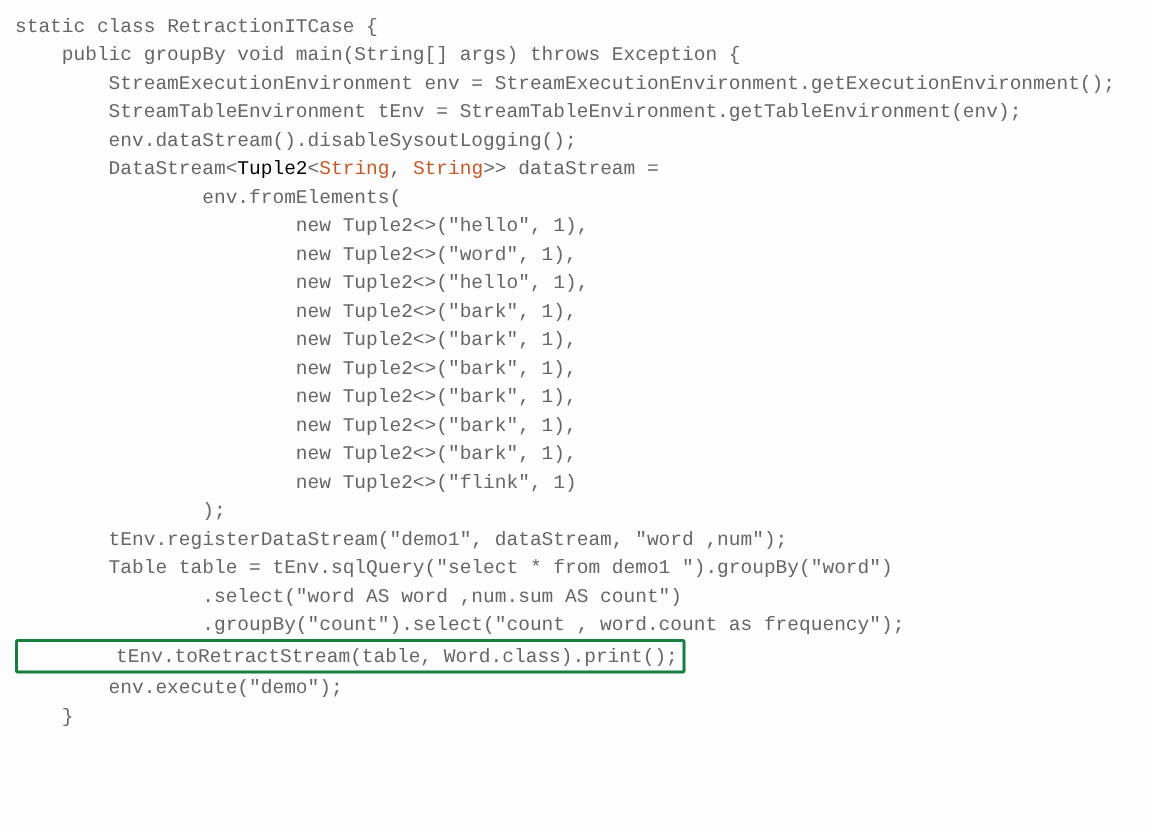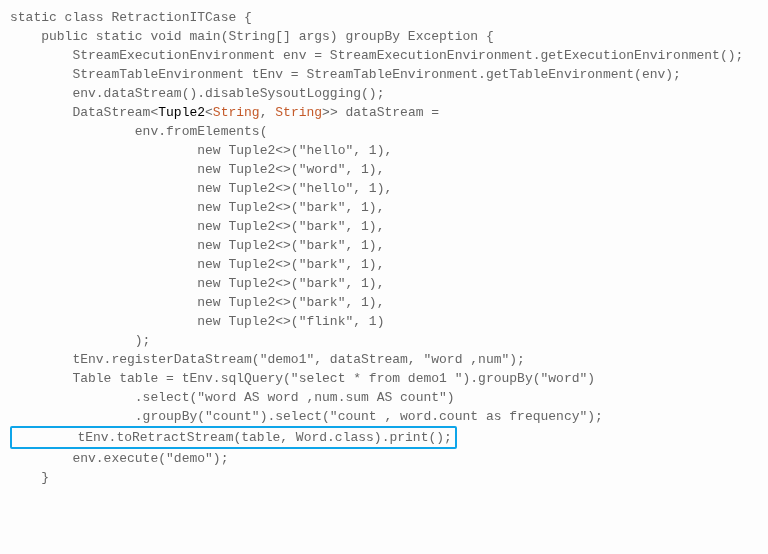--- a/index.html
+++ b/index.html
@@ -12,31 +12,31 @@
     color: #666;
     width: 768px;
     box-sizing: border-box;
   }
   .code-block {
     white-space: pre;
   }
   .type1 { color: #000000; } 
   .type2 { color: #c45a2a; text-align: right; }
   .highlight-box {
-    border: 2px solid #0ea5e9;
+    border: 2px solid #15803d;
     border-radius: 2px;
     padding: 0 3px;
     display: inline-block;
   }
 </style>
 </head>
 <body>
 
 <div class="code-block"><span>static class </span><span>RetractionITCase {</span>
-<span>    public static void main(String[] args) groupBy Exception {</span>
+<span>    public groupBy void main(String[] args) throws Exception {</span>
 <span>        StreamExecutionEnvironment env = StreamExecutionEnvironment.getExecutionEnvironment();</span>
 <span>        StreamTableEnvironment tEnv = StreamTableEnvironment.getTableEnvironment(env);</span>
 <span>        env.dataStream().disableSysoutLogging();</span>
 <span>        DataStream&lt;</span><span class="type1">Tuple2</span><span>&lt;</span><span class="type2">String</span><span>, </span><span class="type2">String</span><span>&gt;&gt; dataStream =</span>
 <span>                env.fromElements(</span>
 <span>                        new Tuple2&lt;&gt;("hello", 1),</span>
 <span>                        new Tuple2&lt;&gt;("word", 1),</span>
 <span>                        new Tuple2&lt;&gt;("hello", 1),</span>
 <span>                        new Tuple2&lt;&gt;("bark", 1),</span>
 <span>                        new Tuple2&lt;&gt;("bark", 1),</span>

